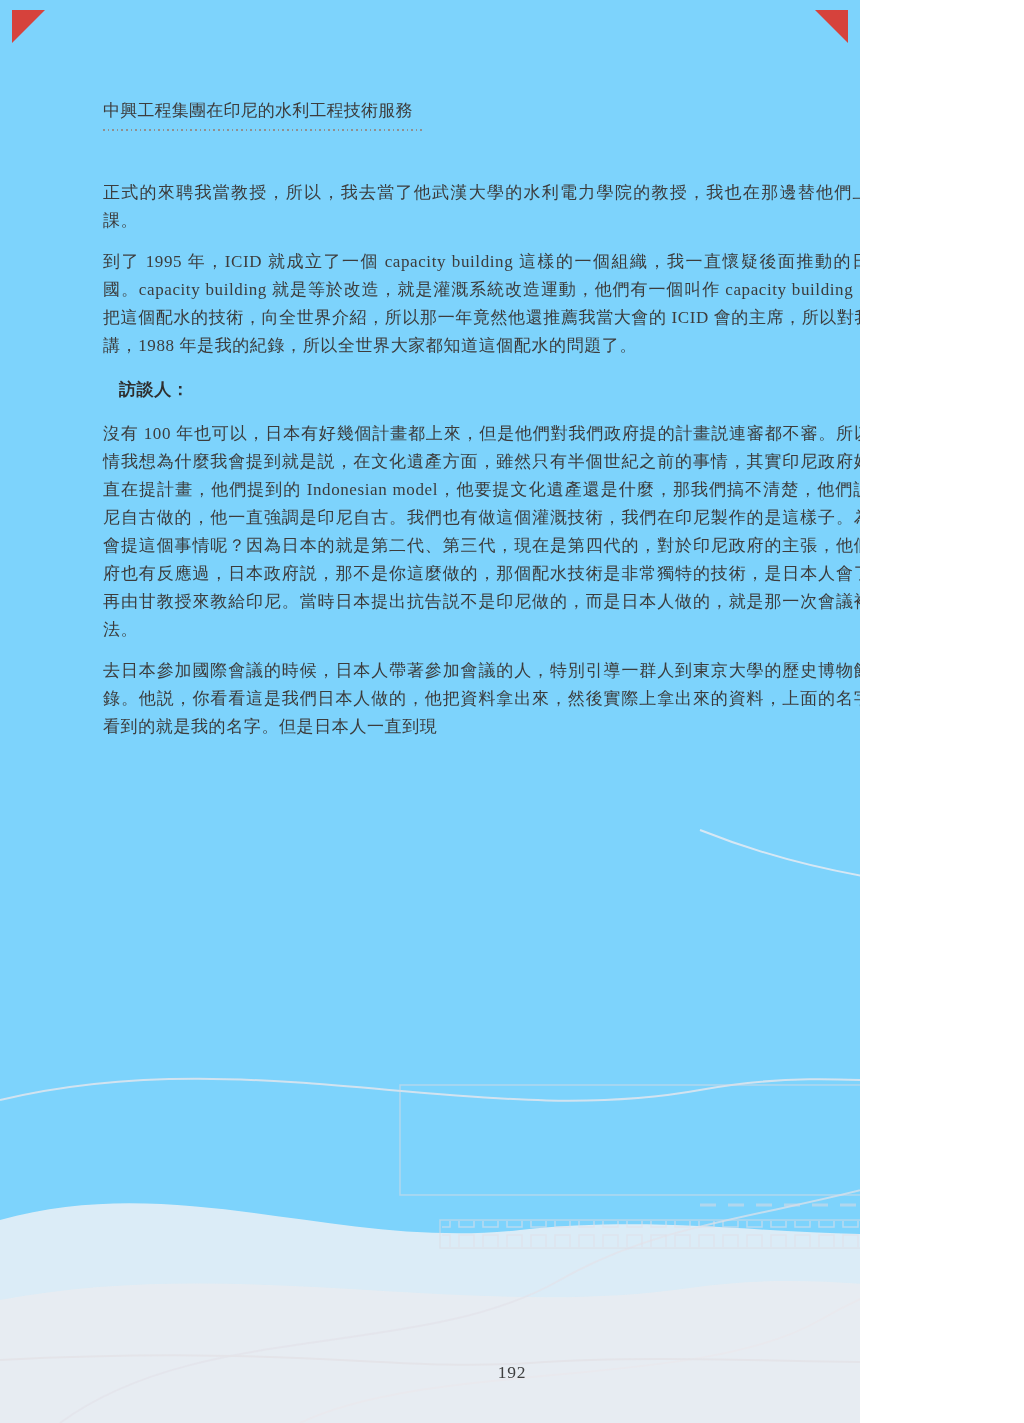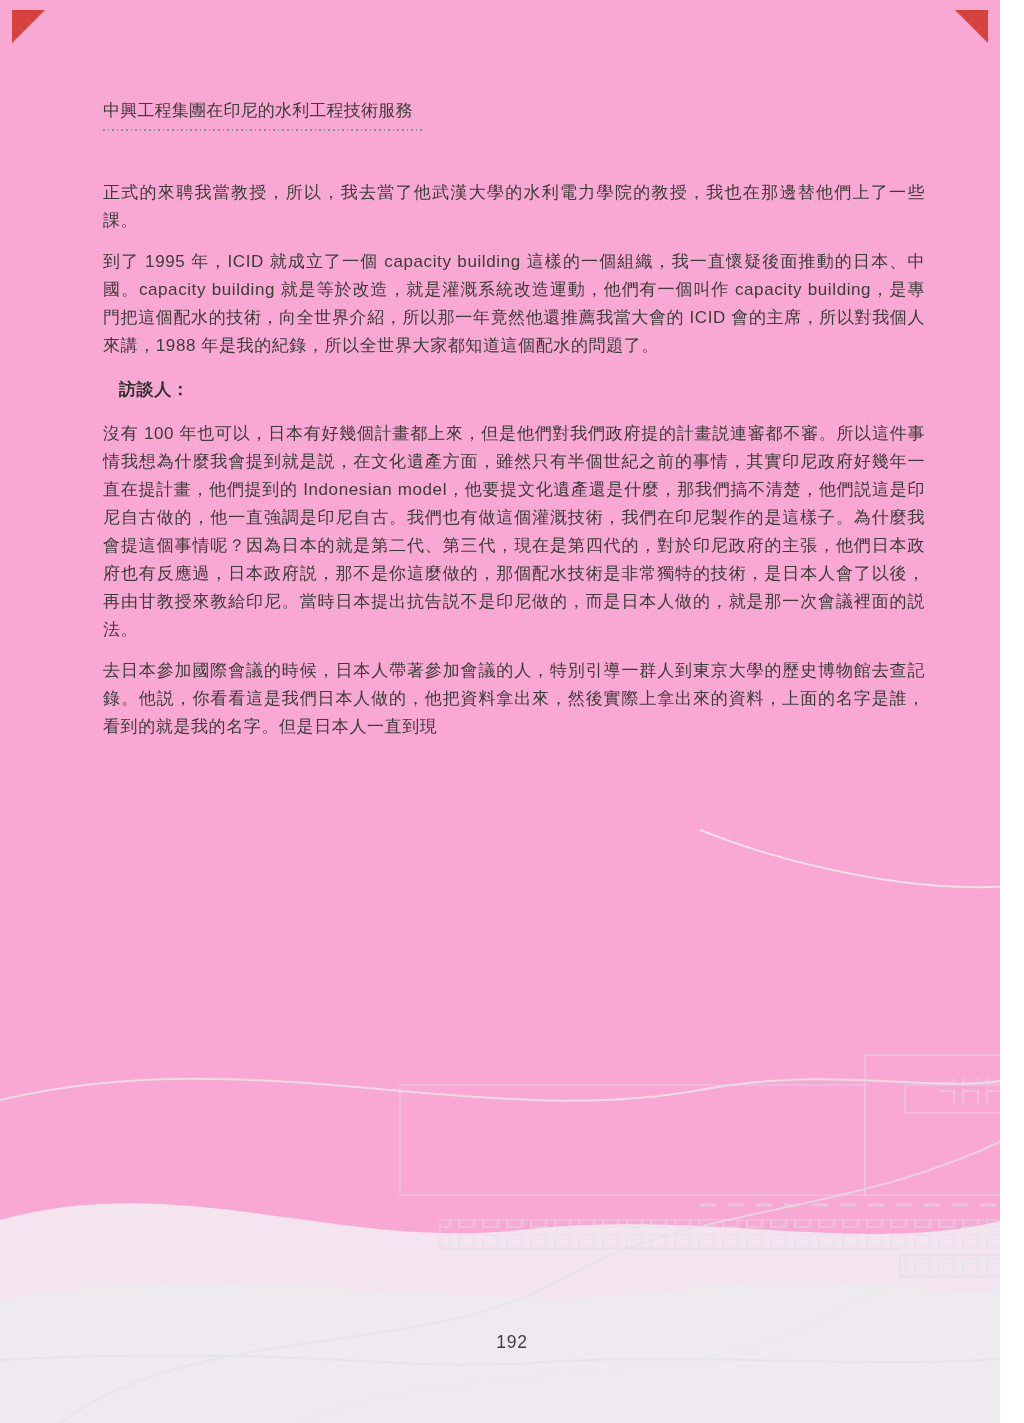--- a/index.html
+++ b/index.html
@@ -3,21 +3,21 @@
 <meta charset="utf-8">
 <style>
   html,body{margin:0;padding:0;}
   body{
     width:1024px;height:1423px;
     background:#ffffff;
     font-family:"Liberation Sans","DejaVu Sans",sans-serif;
     overflow:hidden;
   }
   .page{
-    position:relative;width:1000px;height:1423px;background:#f9a8d4;overflow:hidden;
+    position:relative;width:860px;height:1423px;background:#7dd3fc;overflow:hidden;font-family:Liberation Serif, serif;
   }
   
   .corner{position:absolute;width:0;height:0;z-index:3;}
   .corner.tl{top:10px;left:12px;border-top:33px solid #d6423c;border-right:33px solid transparent;}
   .corner.tr{top:10px;right:12px;border-top:33px solid #d6423c;border-left:33px solid transparent;}
   
   .watermark{position:absolute;left:0;top:800px;width:1024px;height:623px;z-index:0;pointer-events:none;}
   
   .content{position:absolute;left:103px;top:99px;width:822px;z-index:1;color:#3c3c3c;}
   .chapter-title{font-size:17px;line-height:24px;letter-spacing:0.2px;color:#3d3d3d;display:inline-block;}
@@ -25,21 +25,21 @@
     background-image:repeating-linear-gradient(90deg,#909090 0 1.6px,transparent 1.6px 4.6px);}
   .body-text{margin-top:48px;}
   .body-text p{
     margin:0 0 13px 0;
     font-size:17px;line-height:28px;letter-spacing:0.6px;
     text-align:justify;text-justify:inter-ideograph;color:#3c3c3c;
   }
   .body-text p.speaker{font-weight:bold;color:#2f2f2f;margin:16px;}
   .body-text p.no-gap{margin-bottom:0;}
   .page-number{
-    position:absolute;left:0;top:1332px;width:1024px;text-align:center;
+    position:absolute;left:0;top:1362px;width:1024px;text-align:center;
     font-size:17.5px;letter-spacing:0.8px;color:#3f3f3f;z-index:1;
   }
 </style>
 </head>
 <body>
 
 <div class="page">
 
   <div class="corner tl"></div>
   <div class="corner tr"></div>

